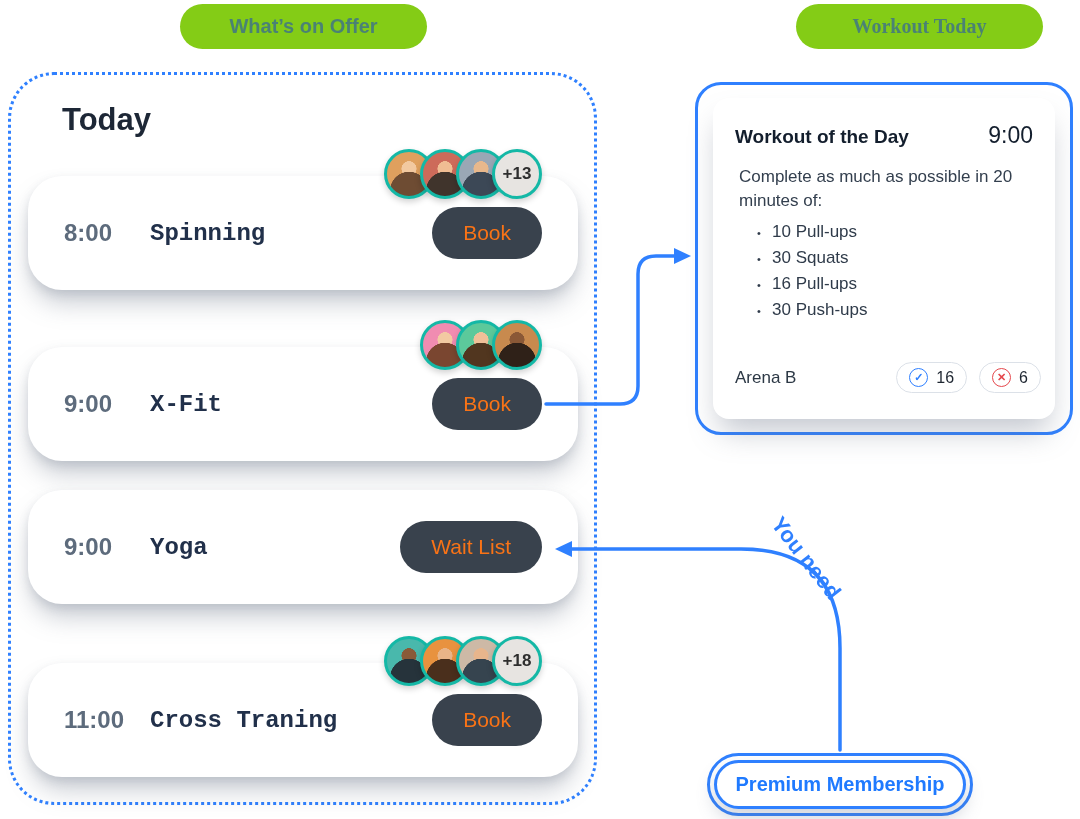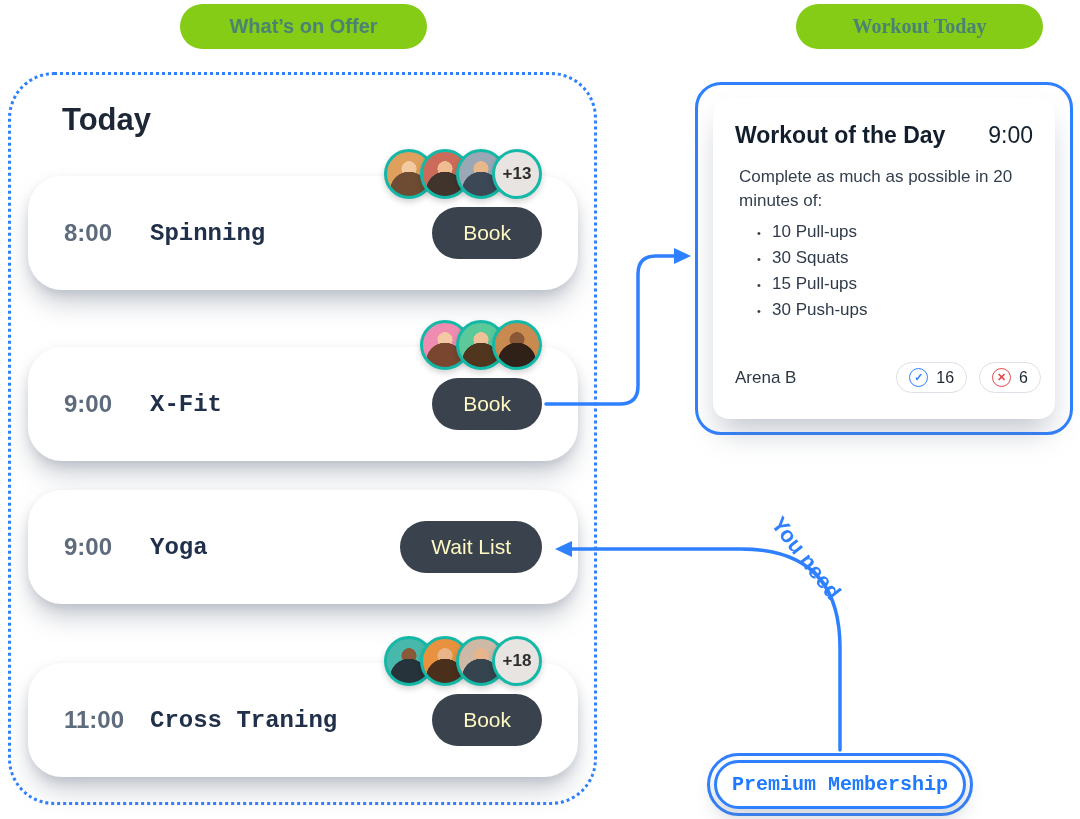--- a/index.html
+++ b/index.html
@@ -21,21 +21,21 @@
   
   .class-card { position:absolute; left:28px; width:550px; height:114px; background:#fff; border-radius:34px;
     box-shadow:0 16px 26px -4px rgba(105,115,135,0.38), 0 4px 10px rgba(105,115,135,0.18); }
   .c1 { top:176px; } .c2 { top:347px; } .c3 { top:490px; } .c4 { top:663px; }
   .class-time { position:absolute; left:36px; top:50%; transform:translateY(-50%);
     font-size:24px; font-weight:600; color:#5D6B7C; }
   .class-name { position:absolute; left:122px; top:50%; transform:translateY(-50%);
     font-size:24px; font-weight:600; color:#21304A;font-family:Liberation Mono, monospace; }
   .class-action { position:absolute; right:36px; top:50%; transform:translateY(-50%);
     height:52px; padding:0 31px; background:#39424D; border:none; border-radius:26px;
-    color:#fef9c3; font-size:21px; font-family:inherit; display:inline-flex; align-items:center; cursor:pointer; }
+    color:#f97316; font-size:21px; font-family:inherit; display:inline-flex; align-items:center; cursor:pointer; }
 
   
   .avatars { position:absolute; top:-27px; right:36px; display:flex; align-items:center; }
   .avatar, .more-badge { width:50px; height:50px; border-radius:50%; border:3px solid #14b8a6;
     margin-left:-14px; box-shadow:0 3px 6px rgba(0,0,0,0.18); }
   .avatars > :first-child { margin-left:0; }
   .more-badge { background:#E7E4E1; color:#2E2E2E; font-size:17px; font-weight:700;
     display:flex; align-items:center; justify-content:center; }
   .p1a { background: radial-gradient(circle at 50% 88%, #6e4c33 0 42%, transparent 43%),
          radial-gradient(circle at 50% 38%, #f2c9a0 0 21%, transparent 22%), #dfa05e; }
@@ -55,42 +55,42 @@
          radial-gradient(circle at 50% 38%, #e9b488 0 21%, transparent 22%), #E8923F; }
   .p4c { background: radial-gradient(circle at 50% 88%, #36444f 0 42%, transparent 43%),
          radial-gradient(circle at 50% 38%, #e7b58c 0 21%, transparent 22%), #CDB9A6; }
 
   
   .wod-outline { position:absolute; left:695px; top:82px; width:378px; height:353px;
     border:3px solid #2F80FF; border-radius:26px; }
   .wod-card { position:absolute; left:15px; top:13px; right:15px; bottom:13px; background:#fff;
     border-radius:16px; box-shadow:0 18px 30px -6px rgba(105,115,135,0.40); }
   .wod-header { display:flex; justify-content:space-between; align-items:baseline; padding:24px 22px 0 22px; }
-  .wod-title { font-size:23px; font-weight:700; color:#131E2D; }
+  .wod-title { font-size:19px; font-weight:700; color:#131E2D; }
   .wod-time { font-size:23px; font-weight:500; color:#131E2D; }
   .wod-intro { margin:16px 0 0 26px; width:300px; font-size:17px; line-height:1.4; color:#333F4E; }
   .wod-list { margin:6px 0 0 11px; padding:0 0 0 48px; list-style:none; }
   .wod-list li { position:relative; font-size:17px; line-height:26px; color:#2F3B4A; }
   .wod-list li::before { content:"•"; position:absolute; left:-15px; font-size:11px; top:1px; color:#2F3B4A; }
   .wod-footer { position:absolute; left:22px; right:14px; bottom:26px; display:flex;
     align-items:center; justify-content:space-between; }
   .wod-location { font-size:17px; color:#2C3845; }
   .badges { display:flex; gap:12px; }
   .badge { display:flex; align-items:center; gap:8px; height:31px; padding:0 12px;
     border:1.5px solid #DCE1E8; border-radius:16px; background:#fff; font-size:16px; color:#1E2631; cursor:pointer; }
   .badge-icon { width:19px; height:19px; border-radius:50%; display:flex; align-items:center;
     justify-content:center; font-size:11px; font-weight:700; line-height:1; }
   .badge-icon.ok { border:1.6px solid #2F80FF; color:#2F80FF; }
   .badge-icon.no { border:1.6px solid #E5484D; color:#E5484D; }
 
   
   .premium-outline { position:absolute; left:707px; top:753px; width:266px; height:63px;
     border:3px solid #2F80FF; border-radius:34px; padding:4px; }
   .premium-btn { width:100%; height:100%; border:3px solid #2F80FF; border-radius:26px; background:#fff;
-    color:#1F7AFF; font-size:20px; font-weight:700; font-family:Liberation Mono, monospace; display:flex; align-items:center;
+    color:#1F7AFF; font-size:20px; font-weight:700; font-family:Liberation Sans, sans-serif; display:flex; align-items:center;
     justify-content:center; cursor:pointer; box-shadow:0 10px 18px rgba(110,120,140,0.30);text-align:center; }
 
   
   .you-need { position:absolute; left:786px; top:512px; transform:rotate(52deg); transform-origin:0 0;
     font-size:22px; font-weight:700; color:#2F80FF; white-space:nowrap; }
   .arrows { position:absolute; left:0; top:0; pointer-events:none; }
 </style>
 </head>
 <body>
 
@@ -146,21 +146,21 @@
   <div class="wod-outline">
     <div class="wod-card">
       <div class="wod-header">
         <span class="wod-title">Workout of the Day</span>
         <span class="wod-time">9:00</span>
       </div>
       <p class="wod-intro">Complete as much as possible in 20 minutes of:</p>
       <ul class="wod-list">
         <li>10 Pull-ups</li>
         <li>30 Squats</li>
-        <li>15 Pull-ups</li>
+        <li>16 Pull-ups</li>
         <li>30 Push-ups</li>
       </ul>
       <div class="wod-footer">
         <span class="wod-location">Arena B</span>
         <div class="badges">
           <div class="badge">
             <span class="badge-icon ok">✓</span>
             <span>16</span>
           </div>
           <div class="badge">

